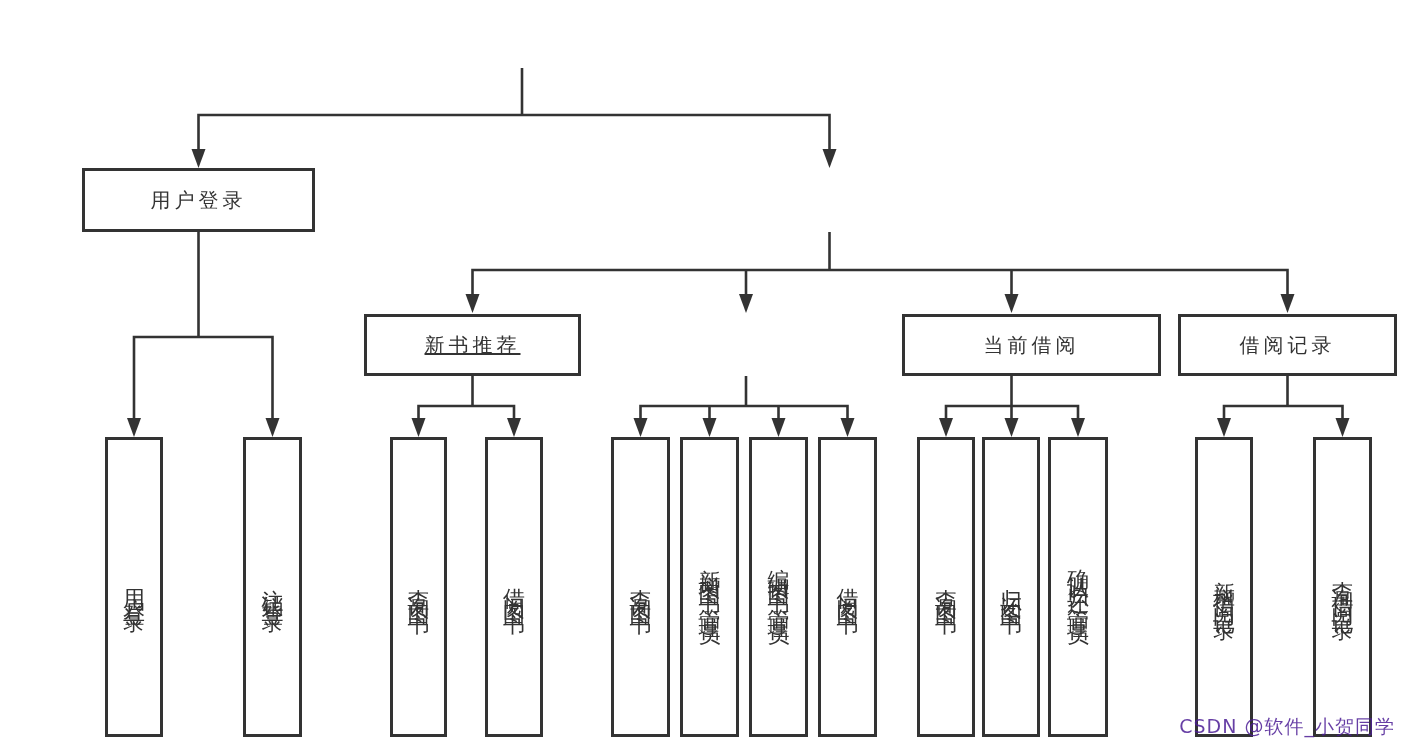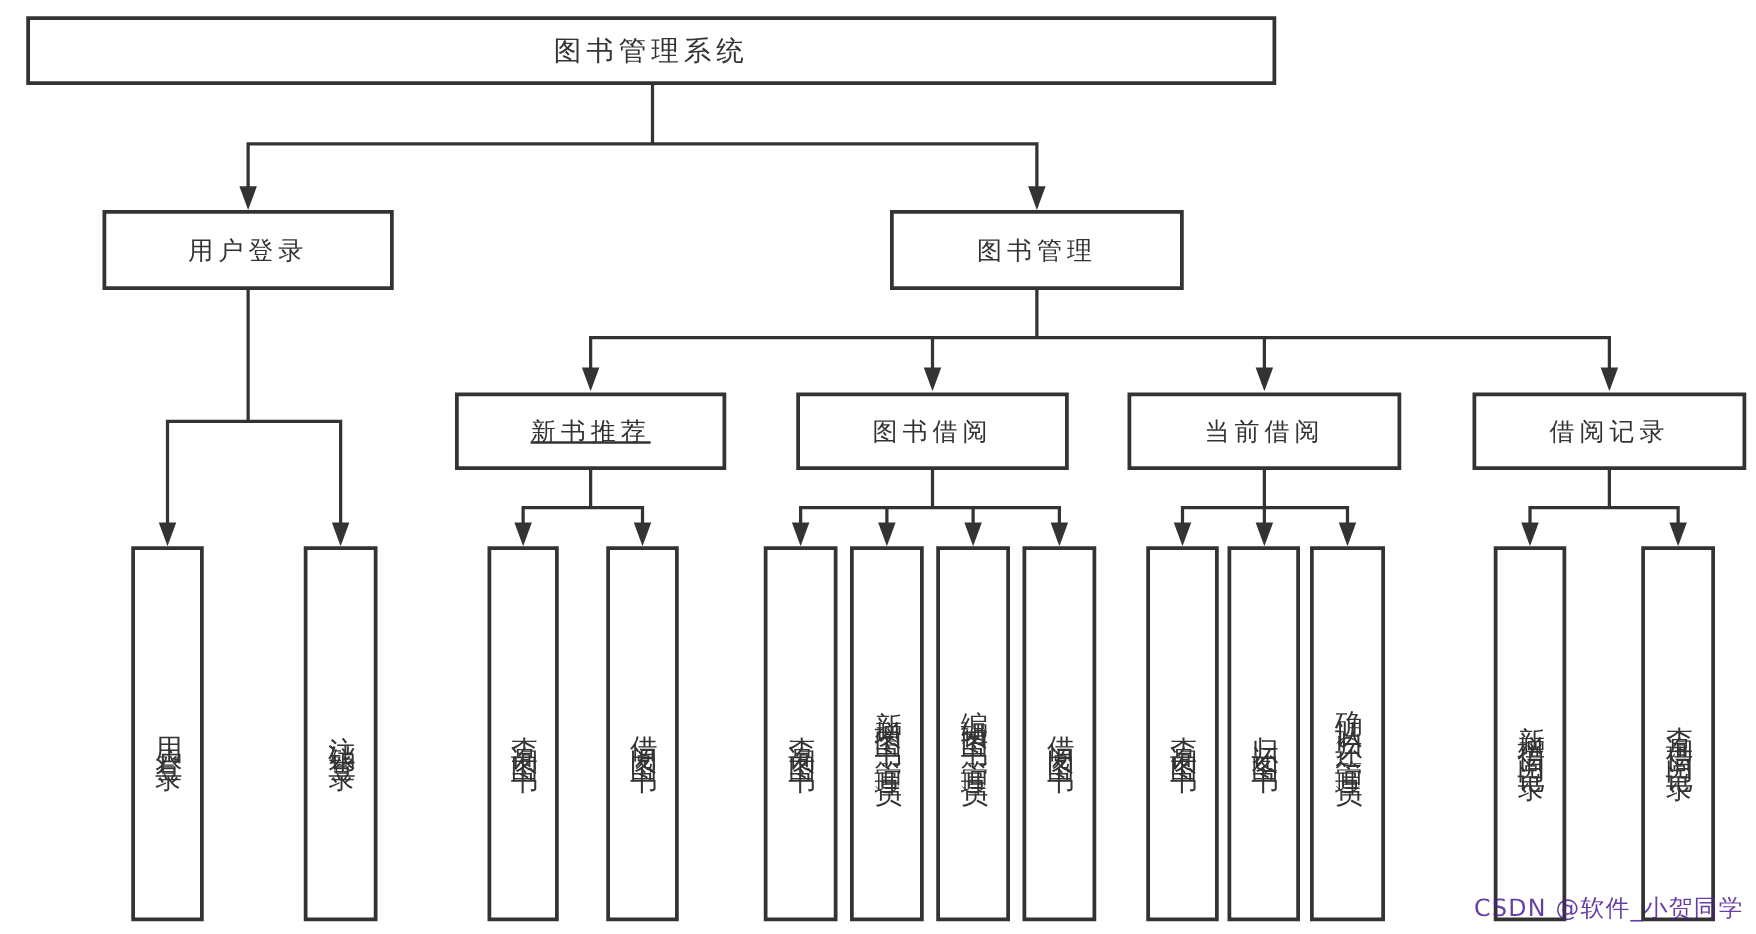--- a/index.html
+++ b/index.html
@@ -98,28 +98,25 @@
       <polygon points="1071,418 1085,418 1078,437"></polygon>
     </g>
     <g>
       <path d="M1287.5,376 V406"></path>
       <path d="M1224,419 V406 H1342.5 V419"></path>
       <polygon points="1217,418 1231,418 1224,437"></polygon>
       <polygon points="1335.5,418 1349.5,418 1342.5,437"></polygon>
     </g>
   </svg>
 
-  <div class="box box-title" style="left:21px; top:13px; width:1000px; height:55px;">图书管理系统</div>
 
   <div class="box box-h" style="left:82px; top:168px; width:233px; height:64px;">用户登录</div>
-  <div class="box box-h" style="left:712px; top:168px; width:235px; height:64px;">图书管理</div>
 
   <div class="box box-h" style="left:364px; top:314px; width:217px; height:62px;text-decoration:underline;">新书推荐</div>
-  <div class="box box-h" style="left:637px; top:314px; width:218px; height:62px;">图书借阅</div>
-  <div class="box box-h" style="left:902px; top:314px; width:219px; height:62px;">当前借阅</div>
+  <div class="box box-h" style="left:902px; top:314px; width:259px; height:62px;">当前借阅</div>
   <div class="box box-h" style="left:1178px; top:314px; width:219px; height:62px;">借阅记录</div>
 
   <div class="box box-v" style="left:105px; top:437px; width:58px; height:300px;">用户登录</div>
   <div class="box box-v" style="left:243px; top:437px; width:59px; height:300px;">注销登录</div>
 
   <div class="box box-v" style="left:390px; top:437px; width:57px; height:300px;">查询图书</div>
   <div class="box box-v" style="left:485px; top:437px; width:58px; height:300px;">借阅图书</div>
 
   <div class="box box-v" style="left:611px; top:437px; width:59px; height:300px;">查询图书</div>
   <div class="box box-v" style="left:680px; top:437px; width:59px; height:300px;">新增图书（管理员）</div>

